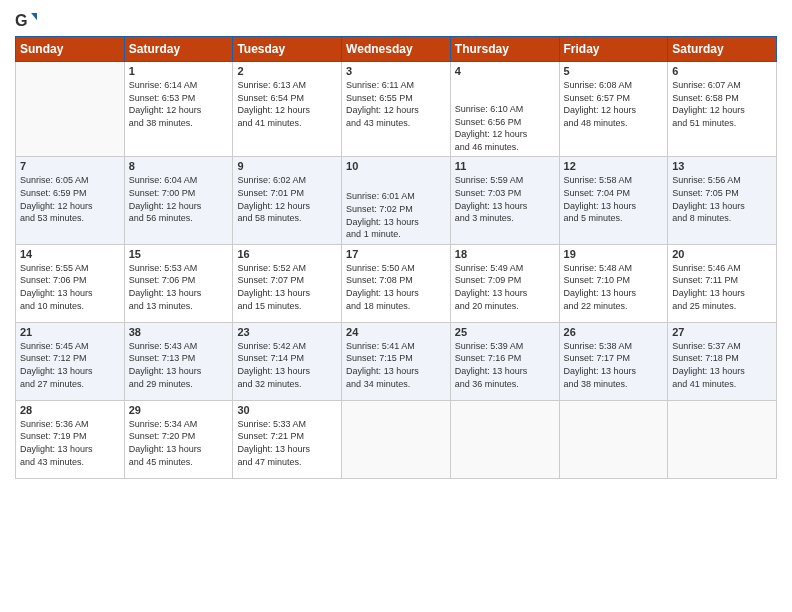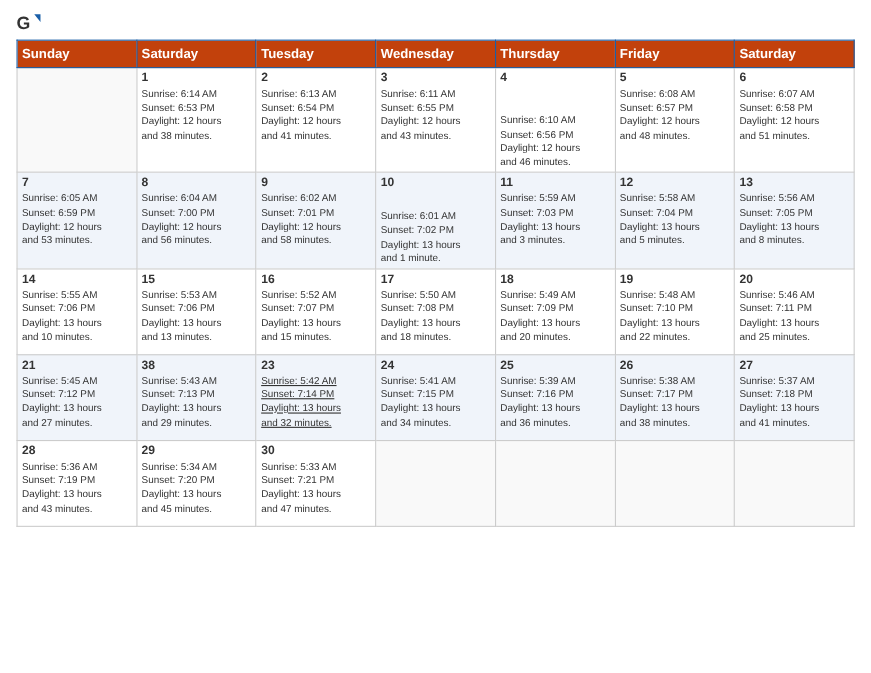--- a/index.html
+++ b/index.html
@@ -276,21 +276,21 @@
           </td>
           <td>
             <span class="day-number">38</span>
             <div class="cell-info" style="white-space: pre-line;">Sunrise: 5:43 AM
 Sunset: 7:13 PM
 Daylight: 13 hours
 and 29 minutes.</div>
           </td>
           <td>
             <span class="day-number">23</span>
-            <div class="cell-info" style="white-space: pre-line; text-decoration: underline;">Sunrise: 5:42 AM
+            <div class="cell-info" style="white-space: pre-line;">Sunrise: 5:42 AM
 Sunset: 7:14 PM
 Daylight: 13 hours
 and 32 minutes.</div>
           </td>
           <td>
             <span class="day-number">24</span>
             <div class="cell-info" style="white-space: pre-line;">Sunrise: 5:41 AM
 Sunset: 7:15 PM
 Daylight: 13 hours
 and 34 minutes.</div>

